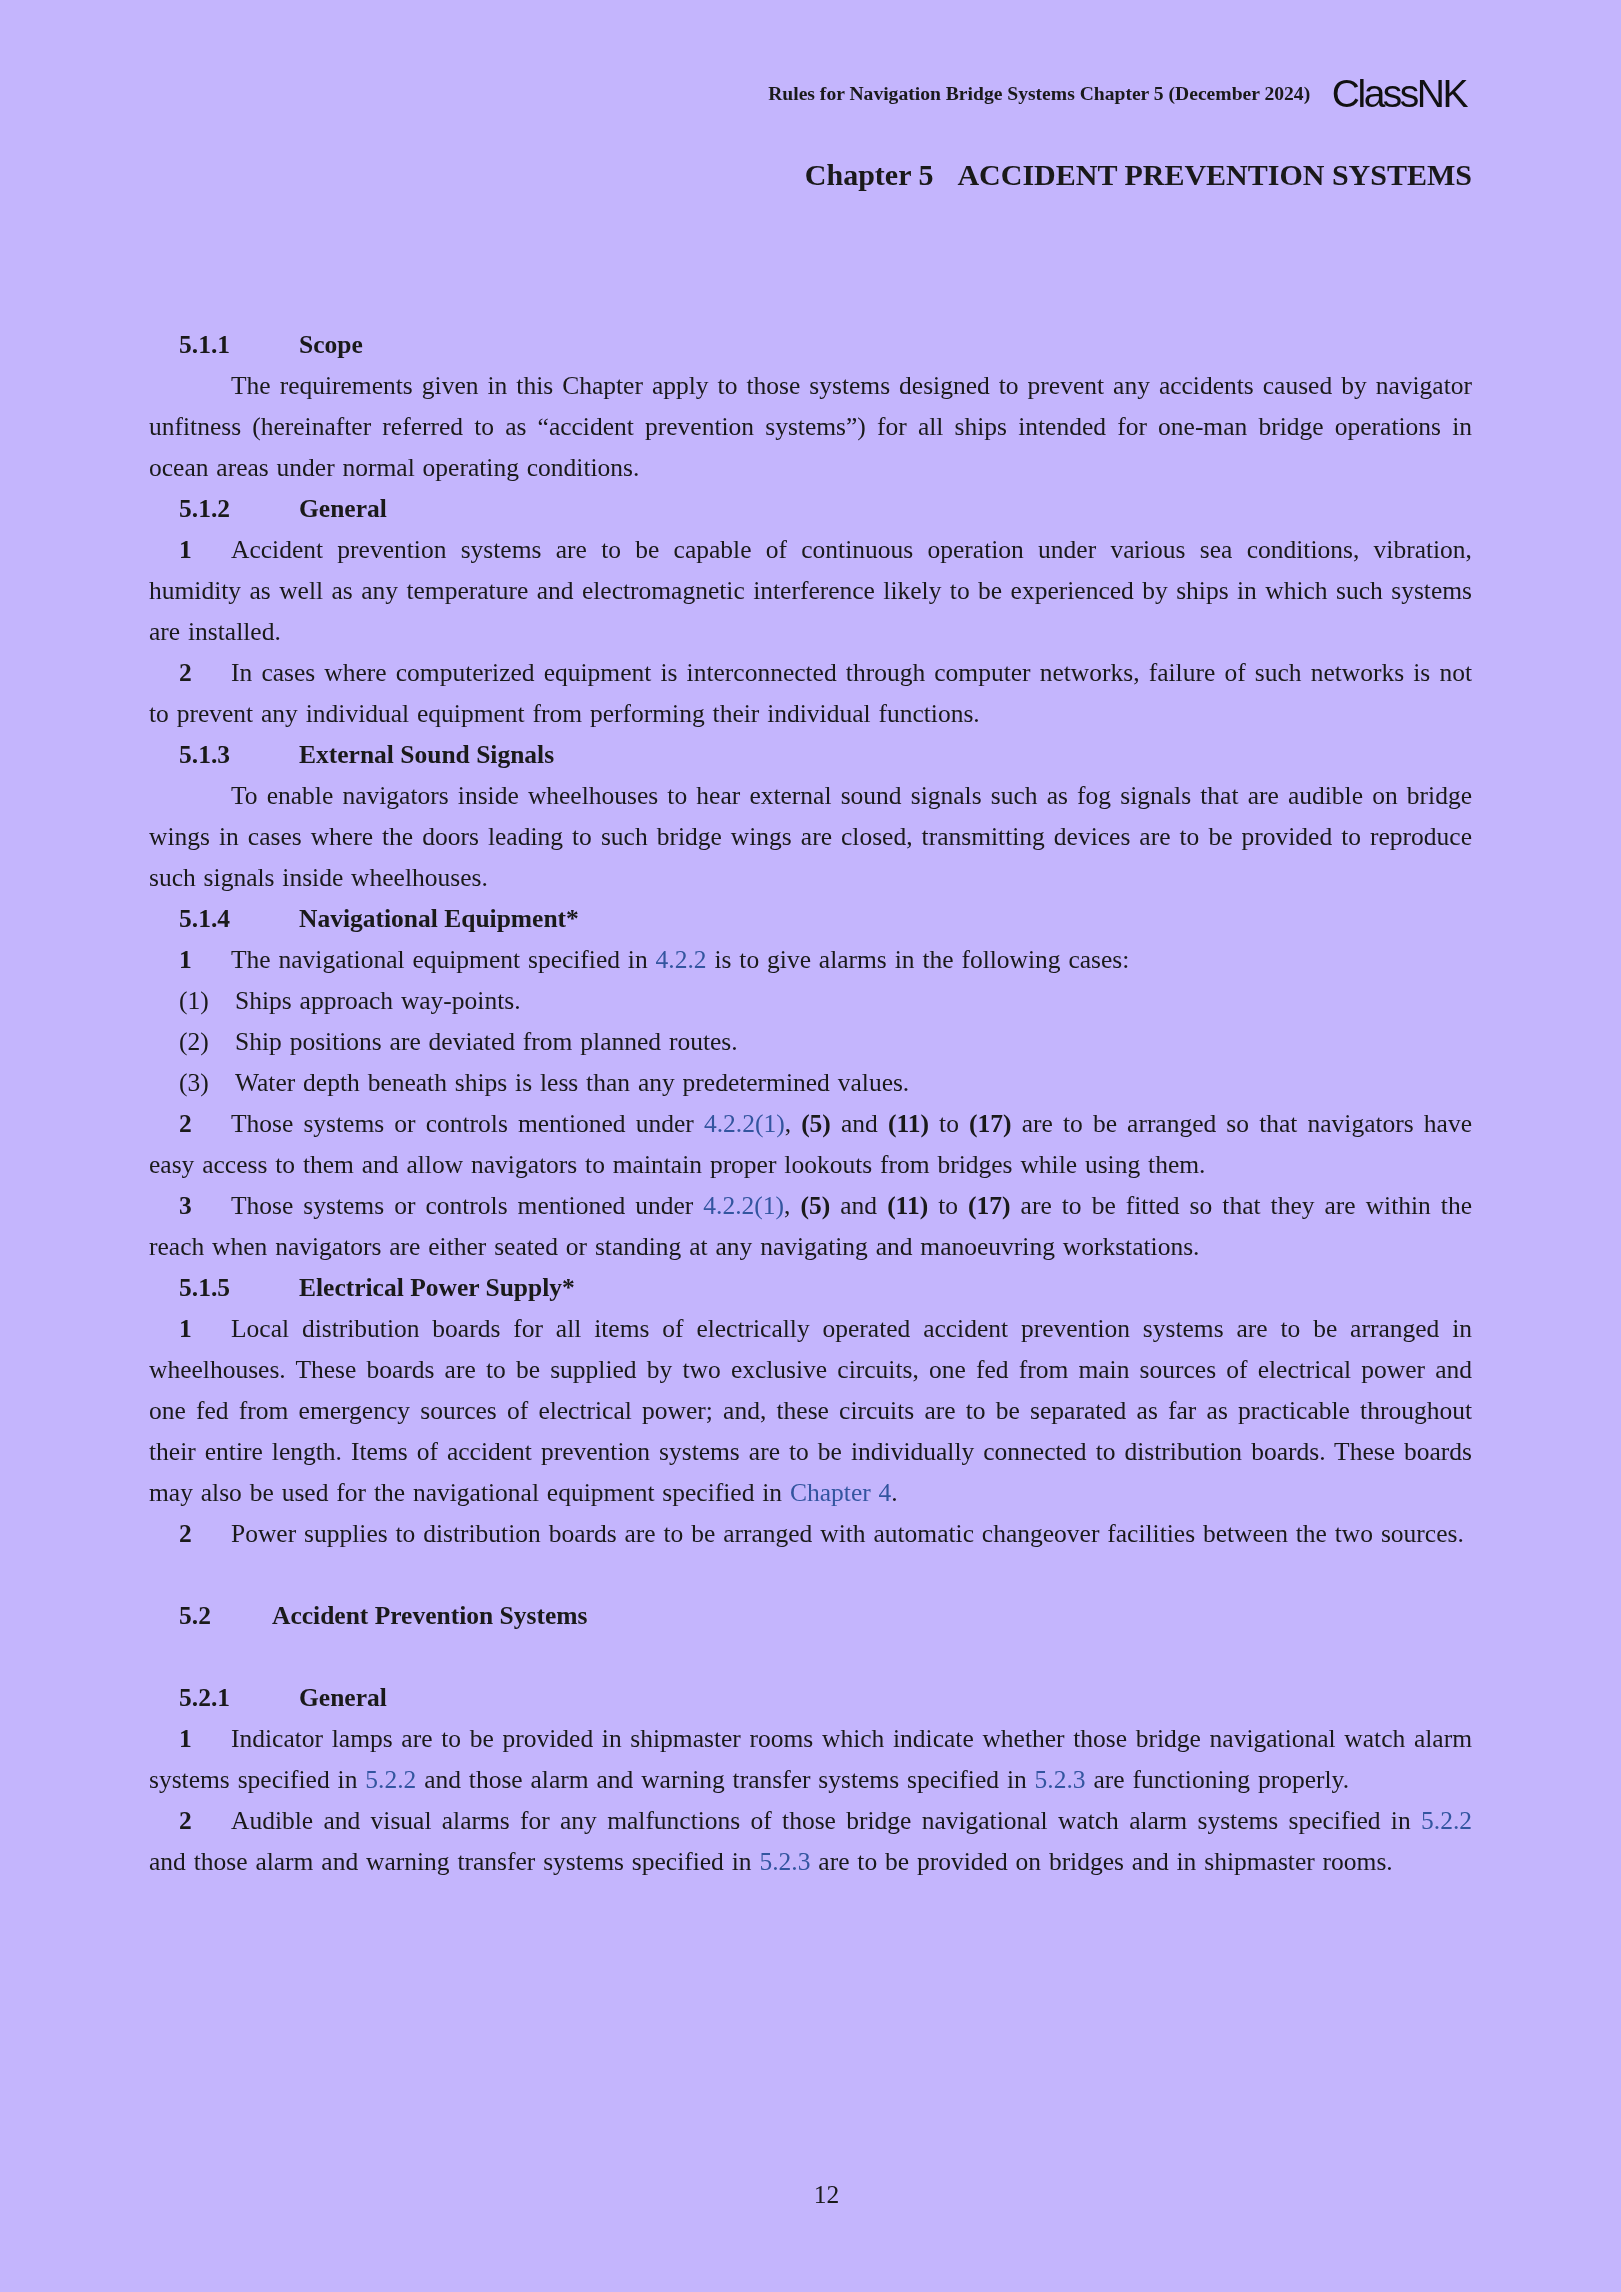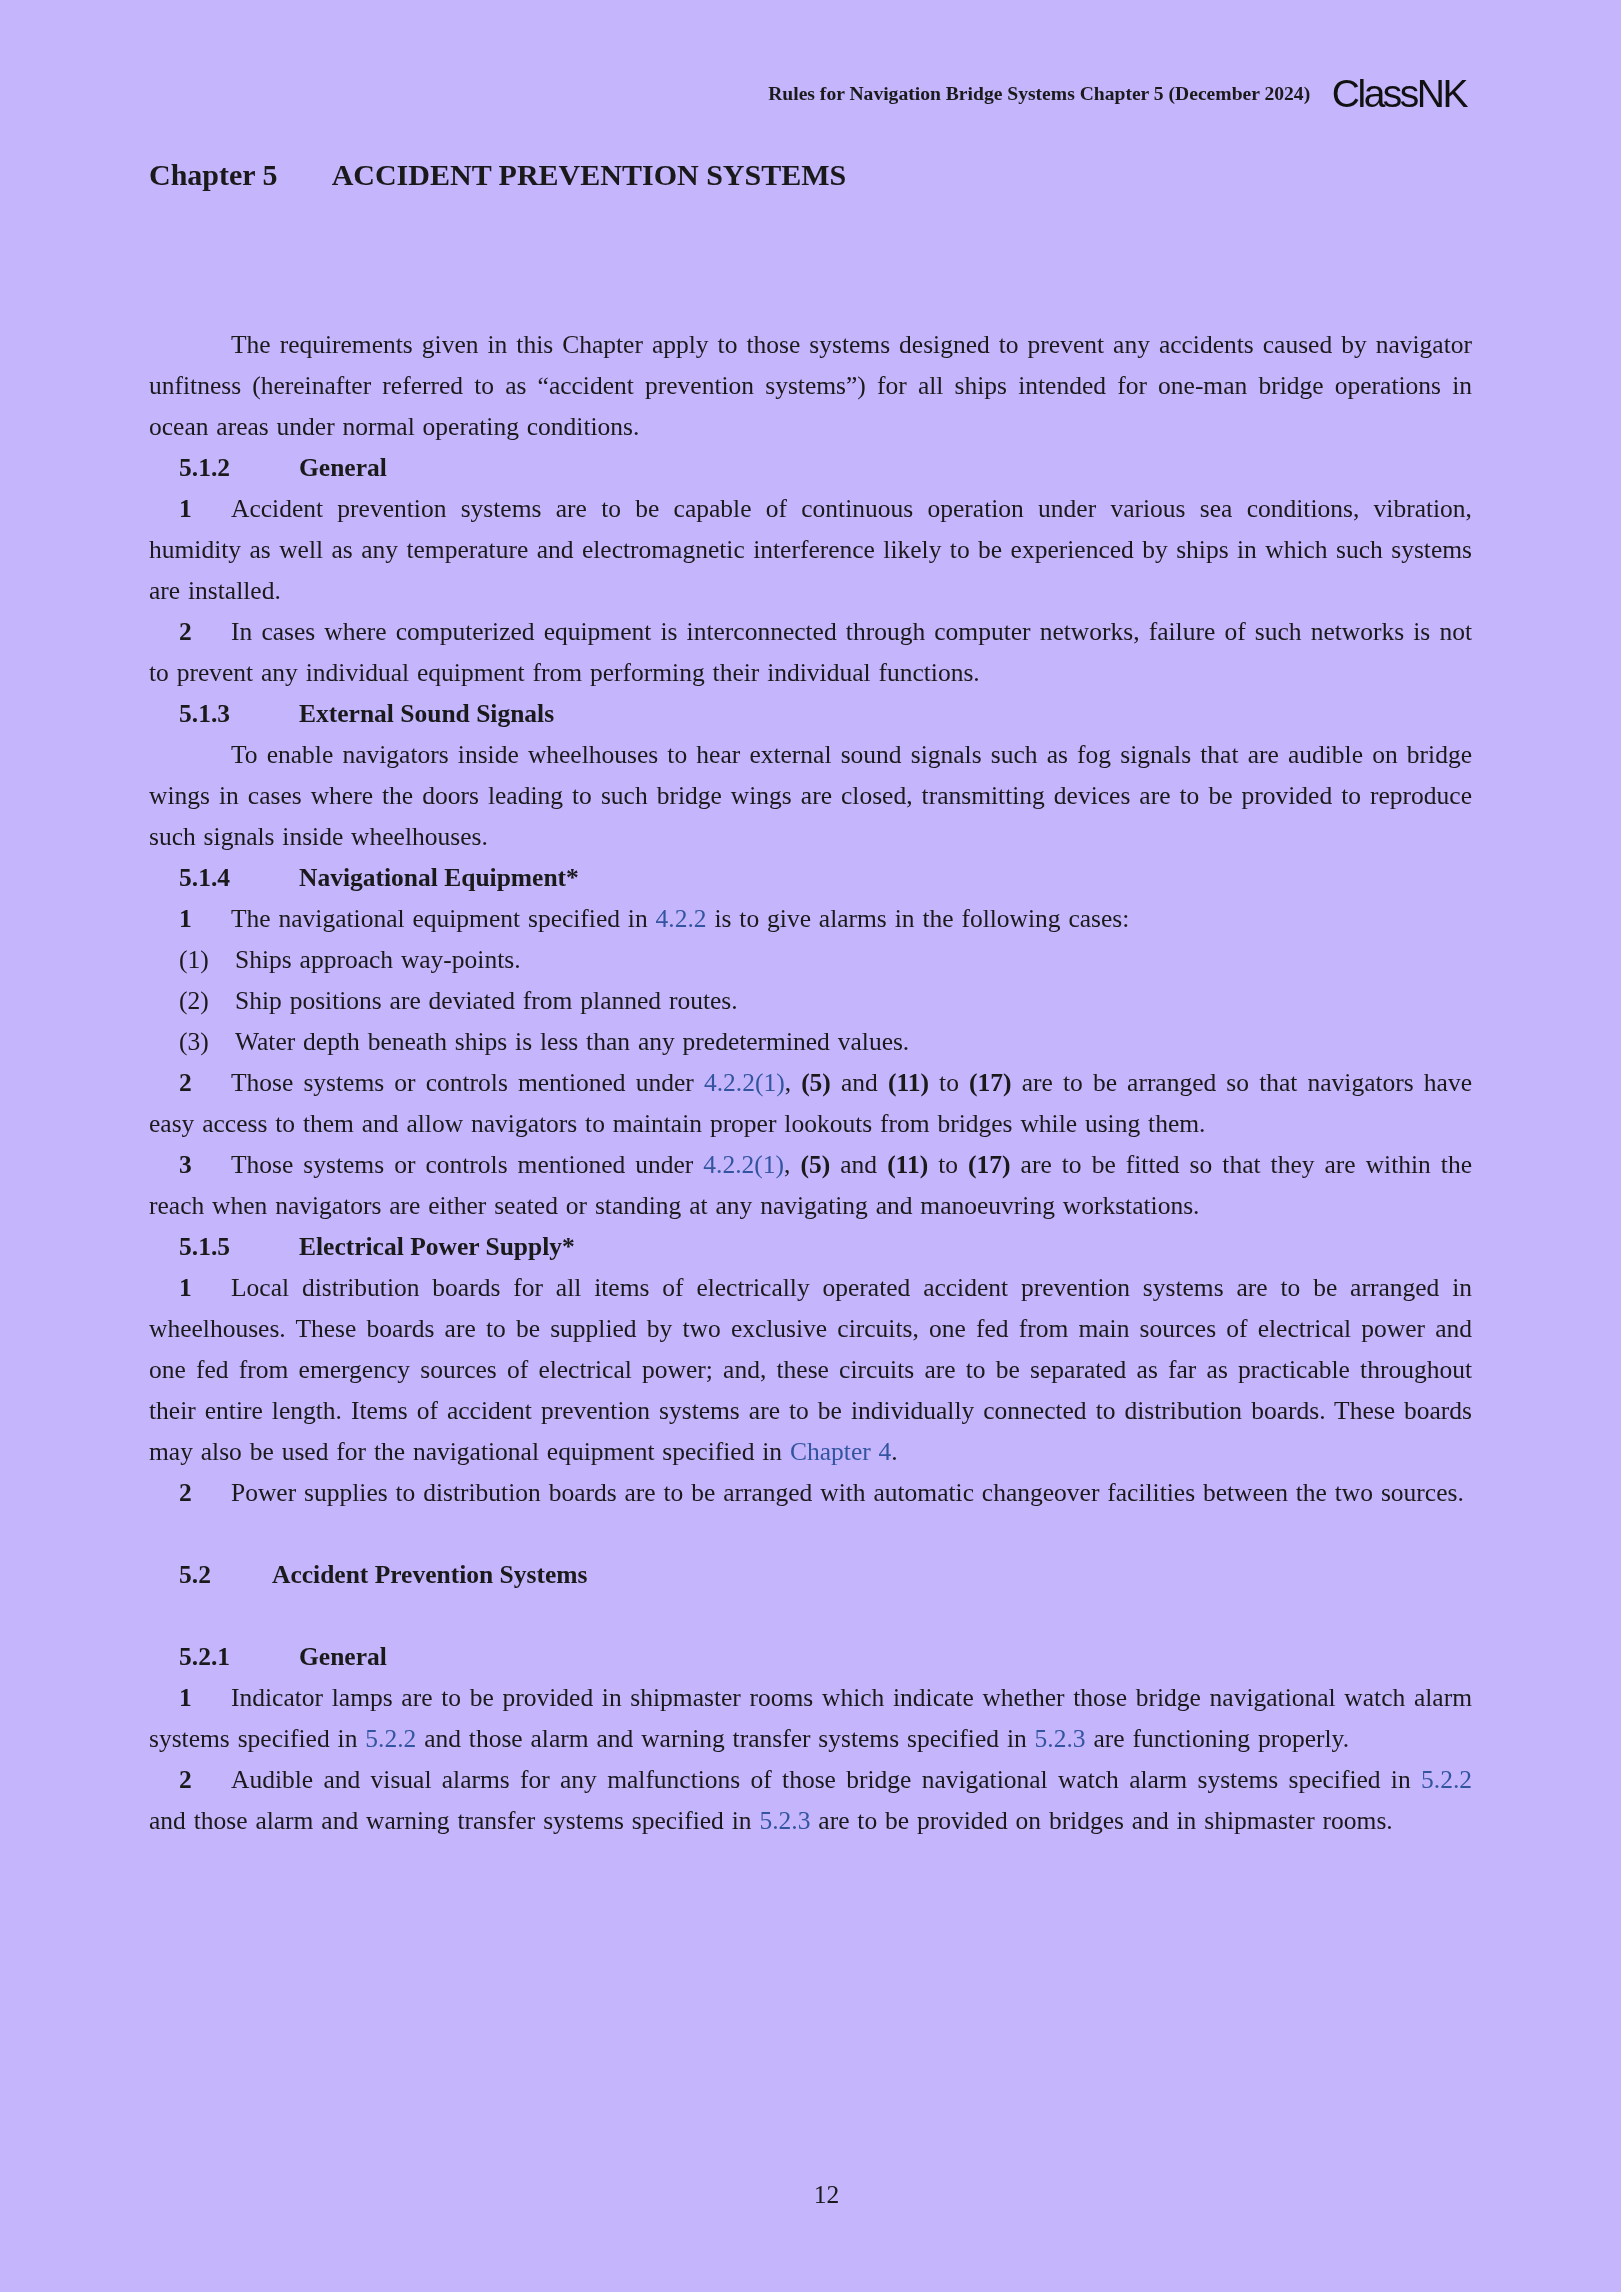--- a/index.html
+++ b/index.html
@@ -13,21 +13,21 @@
     position:absolute;top:74px;right:155px;
     display:flex;align-items:center;gap:21.6px;white-space:nowrap;
   }
   .header-text{font-weight:bold;font-size:19.6px;line-height:1.2;}
   .logo{
     font-family:"Liberation Sans", sans-serif;font-weight:normal;
     font-size:39px;line-height:1;letter-spacing:-2.5px;color:#111;
   }
   .content{padding:157px 149px 0 149px;}
   .title-row{
-    display:flex;justify-content:flex-start;gap:54px;
+    display:flex;justify-content:flex-end;gap:24px;
     font-weight:bold;font-size:30px;line-height:35px;margin:0 0 132px 0;
   }
   .heading{font-weight:bold;margin:0;text-align:left;}
   .heading.h2{margin:41px 0;}
   .heading.h2:first-of-type{margin-top:41px;}
   .hnum{display:inline-block;margin-left:30px;}
   .h2 .hnum{min-width:93px;}
   .h3 .hnum{min-width:120px;}
   .para{margin:0;text-align:justify;word-spacing:1.5px;}
   .para.pindent{text-indent:82px;}
@@ -48,20 +48,21 @@
     <span class="logo">ClassNK</span>
   </div>
 
   <div class="content">
     <div class="title-row">
       <span>Chapter 5</span>
       <span>ACCIDENT PREVENTION SYSTEMS</span>
     </div>
 
     <div>
+        <div class="heading h3"><span class="hnum">5.1.1</span><span class="htitle">Scope</span></div>
         <p class="para pindent"><span>The requirements given in this Chapter apply to those systems designed to prevent any accidents caused by navigator unfitness (hereinafter referred to as “accident prevention systems”) for all ships intended for one-man bridge operations in ocean areas under normal operating conditions.</span></p>
         <div class="heading h3"><span class="hnum">5.1.2</span><span class="htitle">General</span></div>
         <p class="para"><span class="inum">1</span><span>Accident prevention systems are to be capable of continuous operation under various sea conditions, vibration, humidity as well as any temperature and electromagnetic interference likely to be experienced by ships in which such systems are installed.</span></p>
         <p class="para"><span class="inum">2</span><span>In cases where computerized equipment is interconnected through computer networks, failure of such networks is not to prevent any individual equipment from performing their individual functions.</span></p>
         <div class="heading h3"><span class="hnum">5.1.3</span><span class="htitle">External Sound Signals</span></div>
         <p class="para pindent"><span>To enable navigators inside wheelhouses to hear external sound signals such as fog signals that are audible on bridge wings in cases where the doors leading to such bridge wings are closed, transmitting devices are to be provided to reproduce such signals inside wheelhouses.</span></p>
         <div class="heading h3"><span class="hnum">5.1.4</span><span class="htitle">Navigational Equipment*</span></div>
         <p class="para"><span class="inum">1</span><span>The navigational equipment specified in </span><span class="ref-link">4.2.2</span><span> is to give alarms in the following cases:</span></p>
         <p class="para"><span class="lmarker">(1)</span><span>Ships approach way-points.</span></p>
         <p class="para"><span class="lmarker">(2)</span><span>Ship positions are deviated from planned routes.</span></p>

